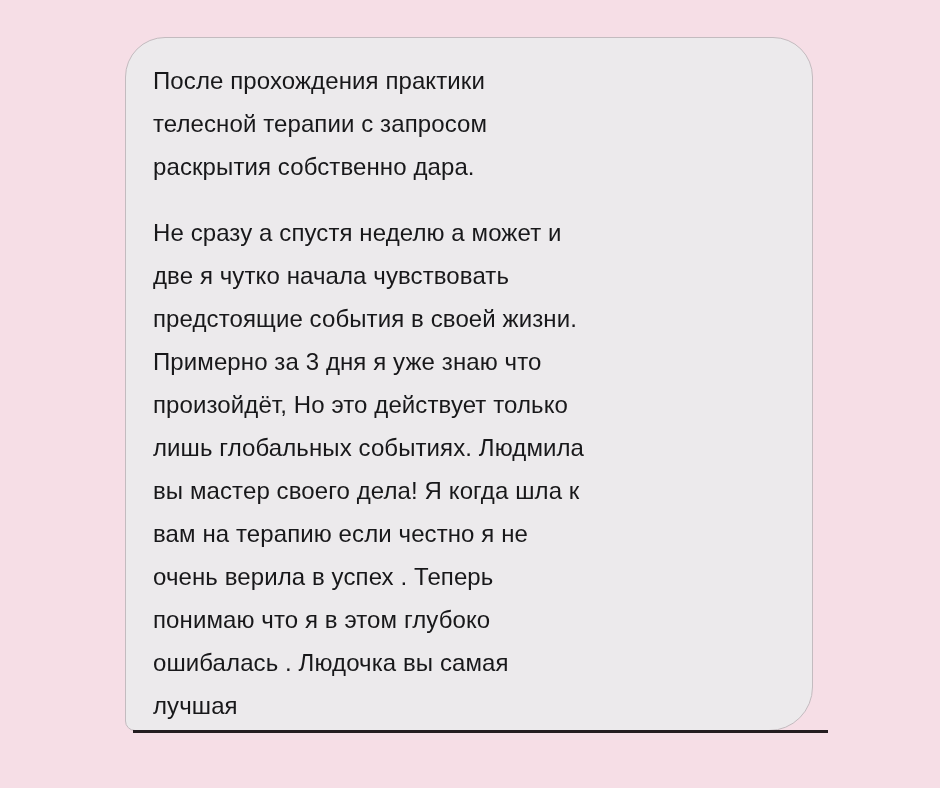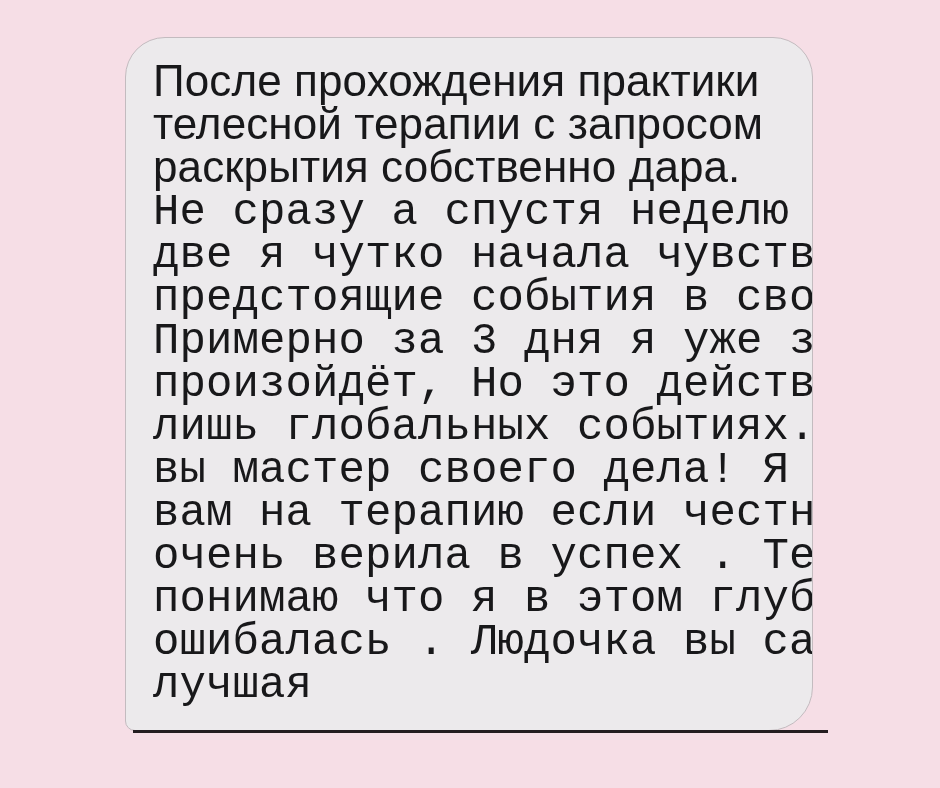--- a/index.html
+++ b/index.html
@@ -33,29 +33,28 @@
     width: 688px;
     height: 694px;
     background: var(--bubble);
     border: 1px solid var(--bubble_border);
     border-radius: 40px 40px 44px 10px;
     padding: 21px 10px 20px 27px;
     overflow: hidden;
   }
   .bubble p {
     margin: 0;
-    font-size: 44px;
+    font-size: 24px;
     line-height: 43px;
     letter-spacing: 0.1px;
     color: var(--text);
     white-space: pre;
   }
   .bubble p + p {
-    margin-top: 3px;
-    font-family: Liberation Mono, monospace;
+    margin-top: 23px;
   }
   .divider {
     position: absolute;
     left: 133px;
     top: 730px;
     width: 695px;
     height: 3px;
     background: var(--divider);
   }
 </style>

